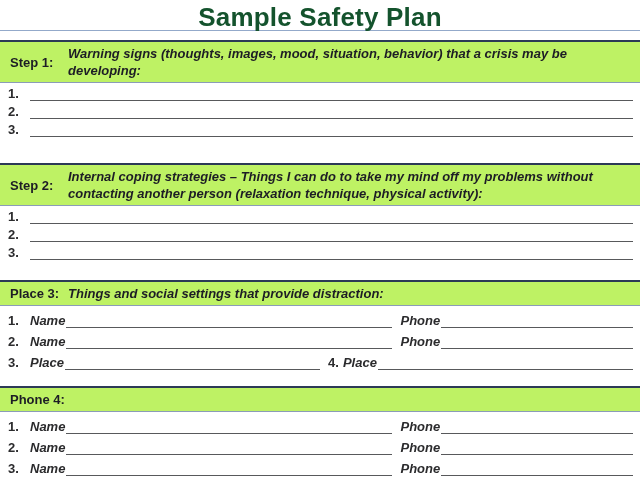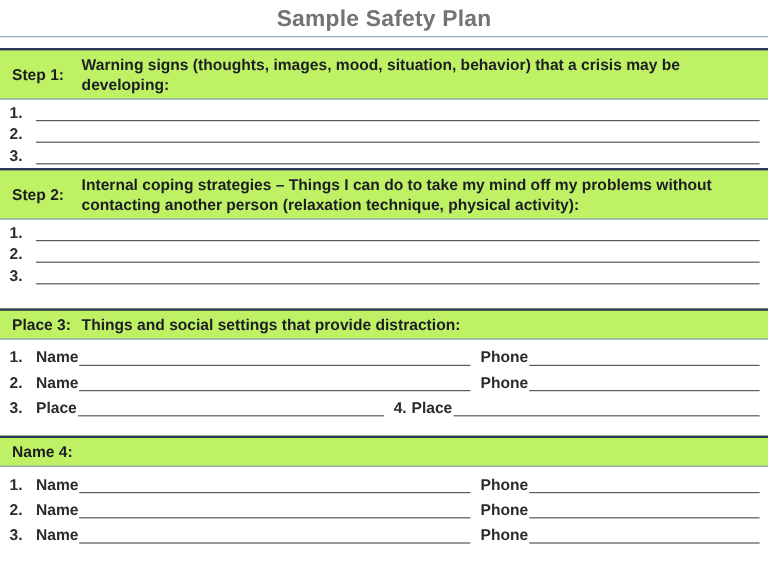--- a/index.html
+++ b/index.html
@@ -15,62 +15,62 @@
     color: #29292b;
   }
   
   .title-wrap {
     padding-top: 4px;
     height: 26px;
     border-bottom: 1px solid #93a9ca;
     text-align: center;
   }
   .page-title {
-    font-size: 19px;
+    font-size: 26px;
     line-height: 26px;
     font-weight: bold;
-    color: #737373;
+    color: #14532d;
     letter-spacing: 0.2px;
   }
   
   .bar {
     display: flex;
     align-items: center;
     background: #bef264;
     border-top: 2px solid #2c3a56;
     border-bottom: 1px solid #8b9cb8;
     padding: 3px 10px 3px 10px;
     font-weight: bold;
     font-size: 13px;
     line-height: 17px;
     color: #1d1d25;
   }
   .bar-label { width: 58px; flex-shrink: 0; }
-  .bar-heading { flex: 1; }
+  .bar-heading { flex: 1; font-style: italic; }
 
   .step-1 .bar { margin-top: 9px; }
-  .step-2 .bar { margin-top: 3px; }
+  .step-2 .bar { margin-top: 26px; }
   .step-3 .bar { margin-top: 20px; }
   .step-4 .bar { margin-top: 16px; }
 
   
   .rows { padding: 0 7px 0 8px; }
   .row {
     display: flex;
     align-items: flex-end;
     font-size: 13px;
     font-weight: bold;
     color: #2b2b2d;
   }
   .row.blank { height: 18px; }
   .row.field { height: 21px; }
   .rows-field { padding-top: 1px; }
   .num { width: 22px; flex-shrink: 0; }
   .num2 { margin-left: 8px; margin-right: 4px; }
-  .flabel { margin-right: 1px; }
+  .flabel { margin-right: 1px; font-style: italic; }
   .flabel.ph { margin-left: 8px; }
   .line {
     border-bottom: 1.5px solid #58595b;
     height: 10px;
   }
   .line.full { flex: 1; }
   .line.l-name { flex: 1.7; }
   .line.l-phone { flex: 1; }
   .line.l-place { flex: 1; }
 </style>
@@ -149,21 +149,21 @@
       <span class="line l-place"></span>
       <span class="num2">4.</span>
       <span class="flabel">Place</span>
       <span class="line l-place"></span>
     </div>
   </div>
 </section>
 
 <section class="step step-4">
   <div class="bar">
-    <span class="bar-label">Name 4:</span>
+    <span class="bar-label">Phone 4:</span>
   </div>
   <div class="rows rows-field">
     <div class="row field">
       <span class="num">1.</span>
       <span class="flabel">Name</span>
       <span class="line l-name"></span>
       <span class="flabel ph">Phone</span>
       <span class="line l-phone"></span>
     </div>
     <div class="row field">

